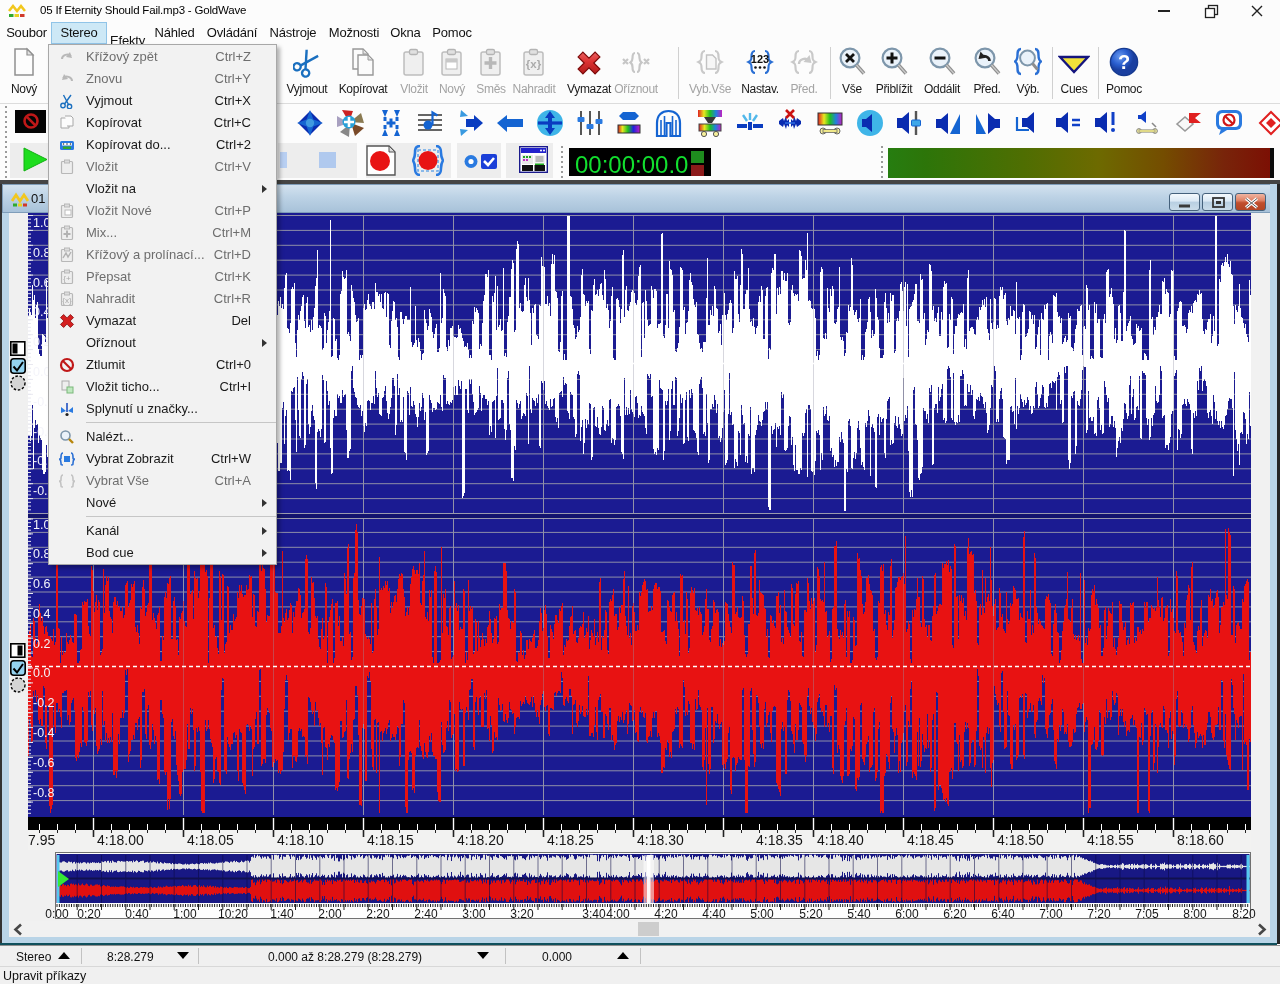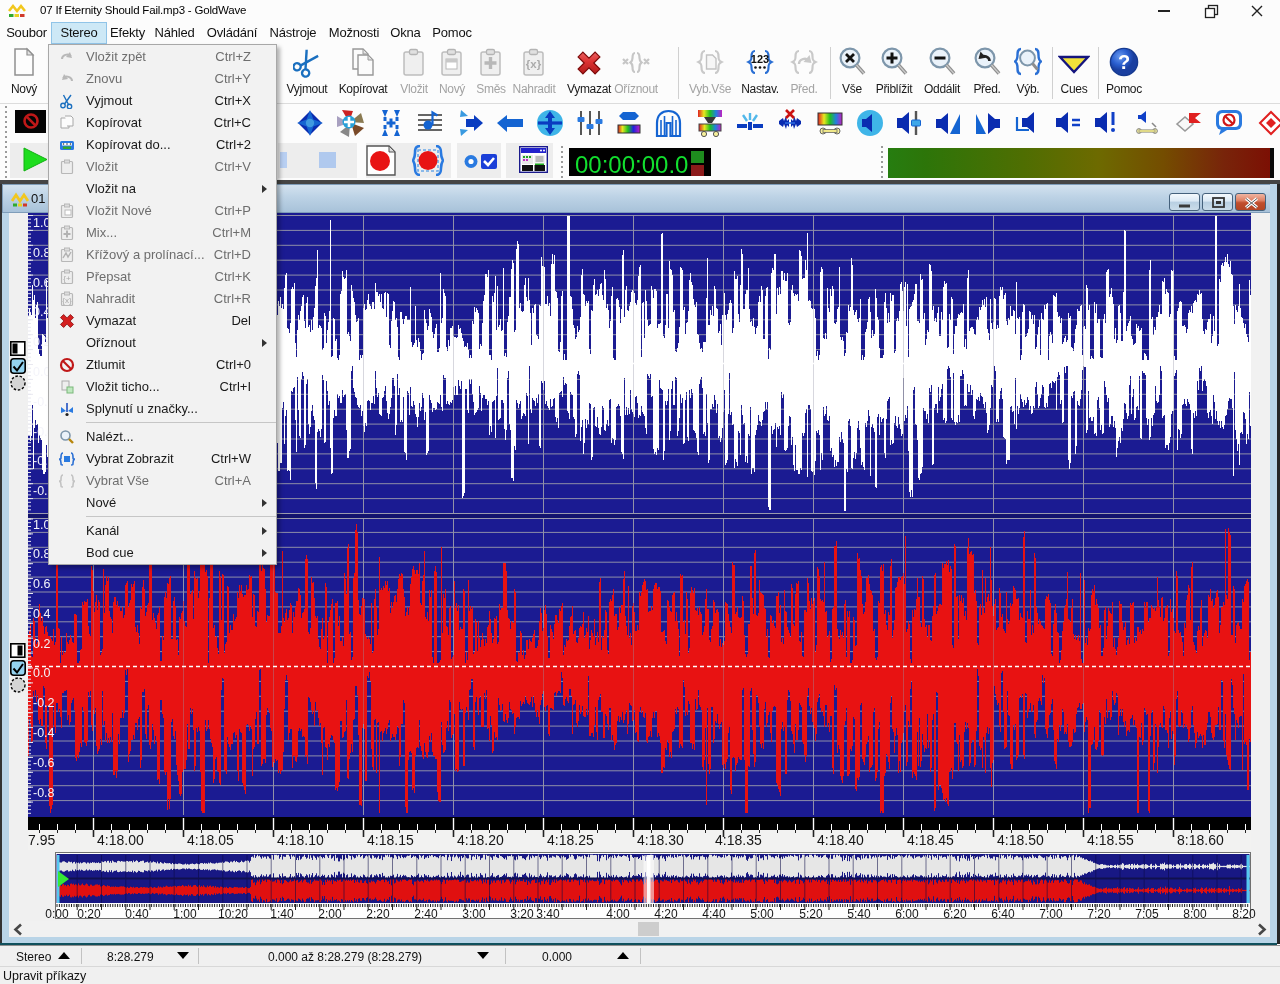--- a/index.html
+++ b/index.html
@@ -26,32 +26,32 @@
 </style></head><body>
 <div class="abs" style="left:0;top:0;width:1280px;height:180px;background:#fcfcfc"></div>
 <div class="abs" style="left:0;top:103px;width:1280px;height:1px;background:#dcdcdc"></div>
 <div class="abs" style="left:0;top:180px;width:1280px;height:4px;background:#454545"></div>
 <div class="abs" style="left:8px;top:3px"><svg width="18" height="16" viewBox="0 0 18 16" style="">
       <path d="M1 8l4-5 4 5 4-5 4 5" stroke="#f2c71d" stroke-width="2.6" fill="none"></path>
       <rect x="1" y="11" width="4.5" height="3" fill="#2faa2f"></rect>
       <rect x="6.5" y="11" width="4.5" height="3" fill="#e8d222"></rect>
       <rect x="12" y="11" width="4.5" height="3" fill="#d03a2a"></rect>
     </svg></div>
-<div class="abs" style="left:40px;top:4px;font-size:11.5px;letter-spacing:-0.2px;color:#000">07 If Eternity Should Fail.mp3 - GoldWave</div>
+<div class="abs" style="left:40px;top:4px;font-size:11.5px;letter-spacing:-0.2px;color:#000">05 If Eternity Should Fail.mp3 - GoldWave</div>
 <div class="abs" style="left:1158px;top:10px;width:12px;height:1.5px;background:#222"></div>
 <div class="abs" style="left:1204px;top:4px"><svg width="15" height="15" viewBox="0 0 15 15" style="">
       <rect x="4.5" y="1.5" width="9" height="9" fill="none" stroke="#222" stroke-width="1.3"></rect>
       <rect x="1.5" y="4.5" width="9" height="9" fill="#fff" stroke="#222" stroke-width="1.3"></rect>
     </svg></div>
 <div class="abs" style="left:1250px;top:4px"><svg width="14" height="14" viewBox="0 0 14 14" style="">
       <path d="M2 2l10 10M12 2L2 12" stroke="#222" stroke-width="1.4"></path>
     </svg></div>
 <div class="mi" style="left:1px;width:51px;">Soubor</div>
 <div class="mi" style="left:51px;width:56px;background:#cde8f6;border:1px solid #90c4e8;line-height:20px;">Stereo</div>
-<div class="mi" style="left:105px;width:45px;">Efekty</div>
+<div class="mi" style="left:105px;width:45px;margin-top:8px;">Efekty</div>
 <div class="mi" style="left:148px;width:53px;">Náhled</div>
 <div class="mi" style="left:200px;width:64px;">Ovládání</div>
 <div class="mi" style="left:264px;width:58px;">Nástroje</div>
 <div class="mi" style="left:323px;width:62px;">Možnosti</div>
 <div class="mi" style="left:383px;width:45px;">Okna</div>
 <div class="mi" style="left:426px;width:52px;">Pomoc</div>
 <div class="abs" style="left:10px;top:47px"><svg width="28" height="32" viewBox="0 0 28 32" style="">
       <path d="M5 2h12l6 6v20H5z" fill="#fdfdfd" stroke="#909090" stroke-width="1.5"></path>
       <path d="M17 2l6 6h-6z" fill="#e3e3e3" stroke="#909090" stroke-width="1.2"></path>
     </svg></div>
@@ -518,38 +518,38 @@
 <div class="axl" style="top:756px">-0.6</div>
 <div class="axl" style="top:786px">-0.8</div>
 <div class="tml" style="left:28px">7.95</div>
 <div class="tml" style="left:97px">4:18.00</div>
 <div class="tml" style="left:187px">4:18.05</div>
 <div class="tml" style="left:277px">4:18.10</div>
 <div class="tml" style="left:367px">4:18.15</div>
 <div class="tml" style="left:457px">4:18.20</div>
 <div class="tml" style="left:547px">4:18.25</div>
 <div class="tml" style="left:637px">4:18.30</div>
-<div class="tml" style="left:715px">4:18.35</div>
+<div class="tml" style="left:756px">4:18.35</div>
 <div class="tml" style="left:817px">4:18.40</div>
 <div class="tml" style="left:907px">4:18.45</div>
 <div class="tml" style="left:997px">4:18.50</div>
 <div class="tml" style="left:1087px">4:18.55</div>
 <div class="tml" style="left:1177px">8:18.60</div>
 <div class="ovl" style="left:33px">0:00</div>
 <div class="ovl" style="left:65px">0:20</div>
 <div class="ovl" style="left:113px">0:40</div>
 <div class="ovl" style="left:161px">1:00</div>
 <div class="ovl" style="left:209px">10:20</div>
 <div class="ovl" style="left:258px">1:40</div>
 <div class="ovl" style="left:306px">2:00</div>
 <div class="ovl" style="left:354px">2:20</div>
 <div class="ovl" style="left:402px">2:40</div>
 <div class="ovl" style="left:450px">3:00</div>
 <div class="ovl" style="left:498px">3:20</div>
-<div class="ovl" style="left:524px">3:40</div>
+<div class="ovl" style="left:570px">3:40</div>
 <div class="ovl" style="left:594px">4:00</div>
 <div class="ovl" style="left:642px">4:20</div>
 <div class="ovl" style="left:690px">4:40</div>
 <div class="ovl" style="left:738px">5:00</div>
 <div class="ovl" style="left:787px">5:20</div>
 <div class="ovl" style="left:835px">5:40</div>
 <div class="ovl" style="left:883px">6:00</div>
 <div class="ovl" style="left:931px">6:20</div>
 <div class="ovl" style="left:979px">6:40</div>
 <div class="ovl" style="left:1027px">7:00</div>
@@ -593,21 +593,21 @@
 <div class="sbl" style="left:542px">0.000</div>
 <div class="tri" style="left:617px;top:952px;border-left:6px solid transparent;border-right:6px solid transparent;border-bottom:7px solid #000"></div>
 <div class="ssep" style="left:640px"></div>
 <div class="sbl" style="left:3px;top:969px;font-size:12.5px">Upravit příkazy</div>
 <div id="menu">
     <div class="mrow dis" style="top:1px">
       <div class="micon"><svg width="16" height="16" viewBox="0 0 16 16" style="">
           <path d="M3 10c0-4 6-6 9-3" stroke="#b8b8b8" stroke-width="2" fill="none"></path>
           <path d="M11 3l2 6-6-1z" fill="#b8b8b8"></path>
         </svg></div>
-      <div class="mlab">Vložit zpět</div>
+      <div class="mlab">Křížový zpět</div>
       <div class="msc">Ctrl+Z</div>
     </div>
     <div class="mrow dis" style="top:23px">
       <div class="micon"><svg width="16" height="16" viewBox="0 0 16 16" style="">
           <path d="M13 10c0-4-6-6-9-3" stroke="#b8b8b8" stroke-width="2" fill="none"></path>
           <path d="M5 3l-2 6 6-1z" fill="#b8b8b8"></path>
         </svg></div>
       <div class="mlab">Znovu</div>
       <div class="msc">Ctrl+Y</div>
     </div>

